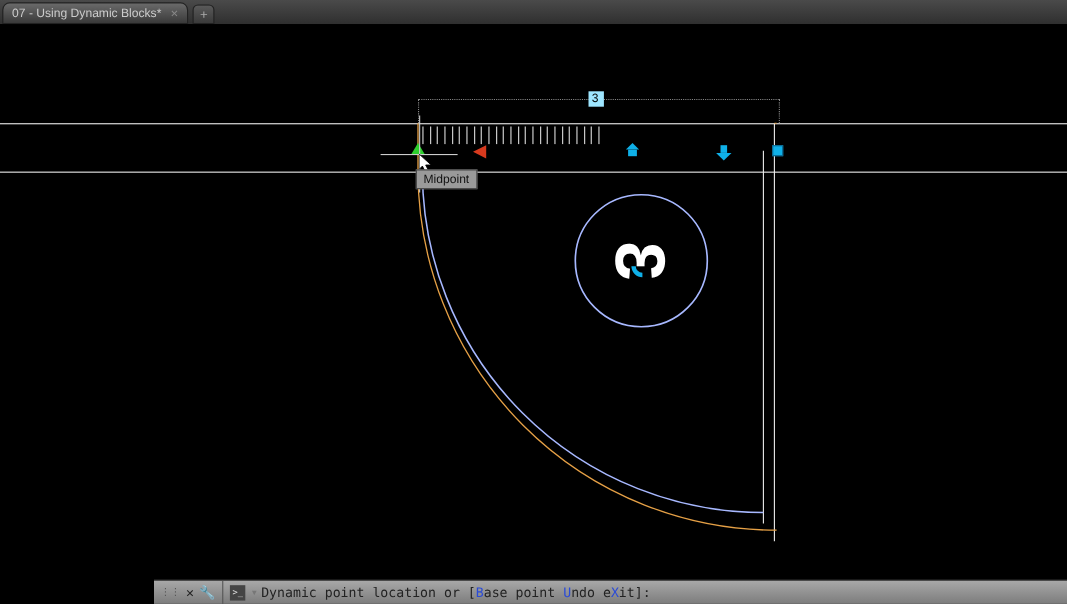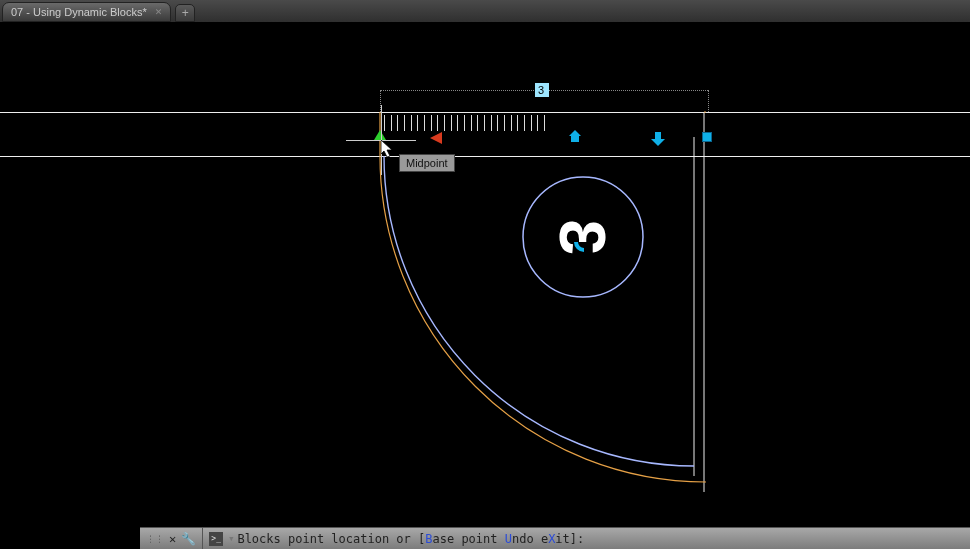--- a/index.html
+++ b/index.html
@@ -313,21 +313,21 @@
   <div class="blue-home" style="left:569px; top:108px;"></div>
   <div class="blue-arrow-down" style="left:651px; top:110px;"></div>
 
   <div class="cross-h" style="top:118px; left:346px; width:70px;"></div>
   <div class="cross-v" style="left:381px; top:83px; height:70px;"></div>
 
   <svg class="cursor-arrow" style="left:381px; top:118px;" width="14" height="18">
     <polygon points="0,0 0,14 3,11 6,17 9,16 6,10 11,10" fill="#fff" stroke="#000" stroke-width="0.8"></polygon>
   </svg>
 
-  <div class="tooltip" style="left:399px; top:132px;">Midpoint</div>
+  <div class="tooltip" style="left:378px; top:132px;">Midpoint</div>
 
   <div class="number3" style="left:564px; top:178px;">3</div>
 
 <div class="tick" style="left: 384px; top: 93px; height: 16px;"></div>
     <div class="tick" style="left: 390.667px; top: 93px; height: 16px;"></div>
     <div class="tick" style="left: 397.333px; top: 93px; height: 16px;"></div>
     <div class="tick" style="left: 404px; top: 93px; height: 16px;"></div>
     <div class="tick" style="left: 410.667px; top: 93px; height: 16px;"></div>
     <div class="tick" style="left: 417.333px; top: 93px; height: 16px;"></div>
     <div class="tick" style="left: 424px; top: 93px; height: 16px;"></div>
@@ -354,16 +354,16 @@
 <div class="cmdbar">
   <div class="cmd-left">
     <span class="handle">⋮⋮</span>
     <span class="x-ico">✕</span>
     <span class="wrench-ico">🔧</span>
   </div>
   <div class="cmd-prompt">
     <span class="term-ico">&gt;_</span>
     <span class="chev">▼</span>
     <span>
-      <span>Blocks point location or [</span><span class="cmdlink">B</span><span>ase point</span><span> </span><span class="cmdlink">U</span><span>ndo</span><span> e</span><span class="cmdlink">X</span><span>it</span><span>]:</span>
+      <span>Dynamic point location or [</span><span class="cmdlink">B</span><span>ase point</span><span> </span><span class="cmdlink">U</span><span>ndo</span><span> e</span><span class="cmdlink">X</span><span>it</span><span>]:</span>
     </span>
   </div>
 </div>
 
 </body></html>

